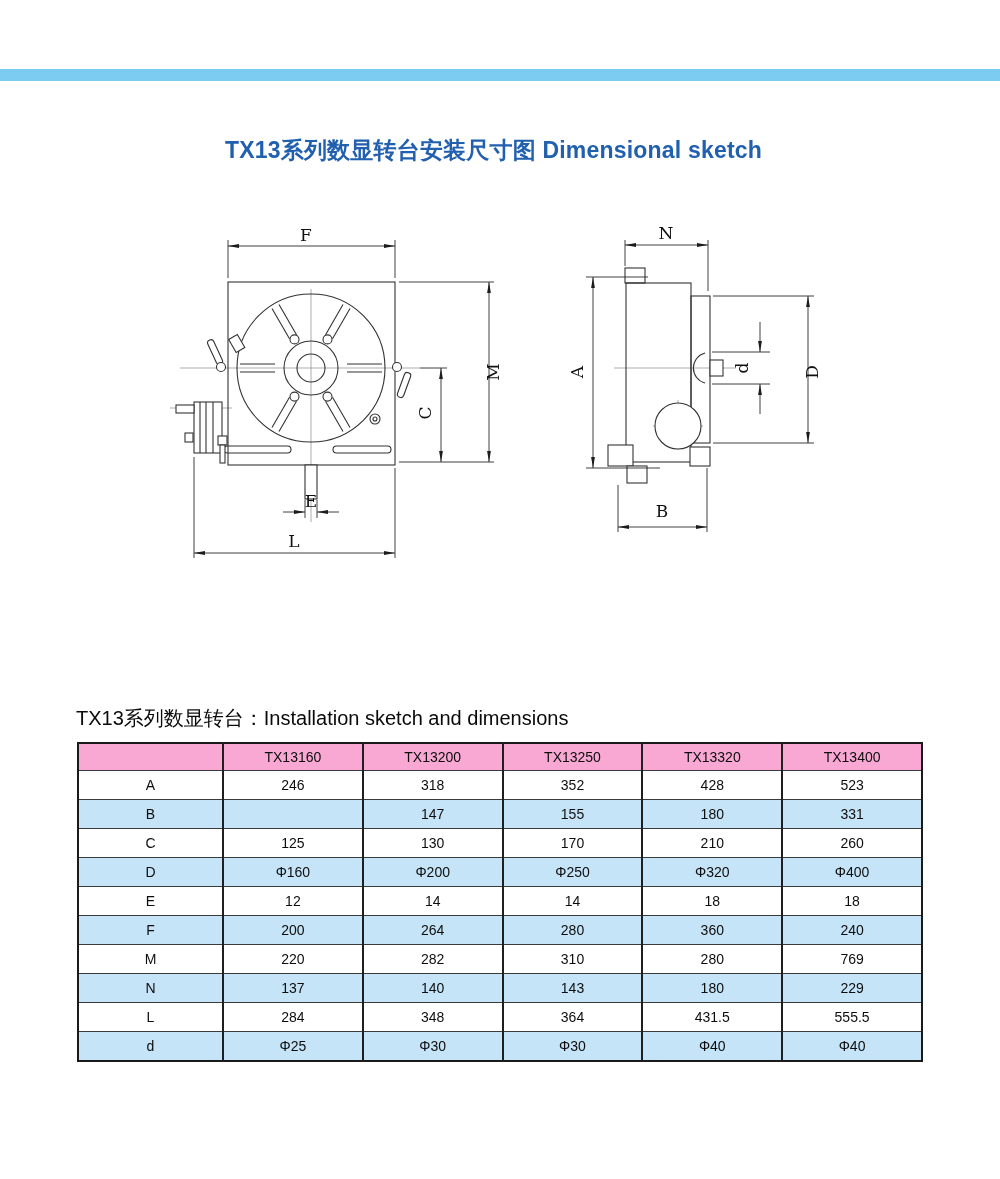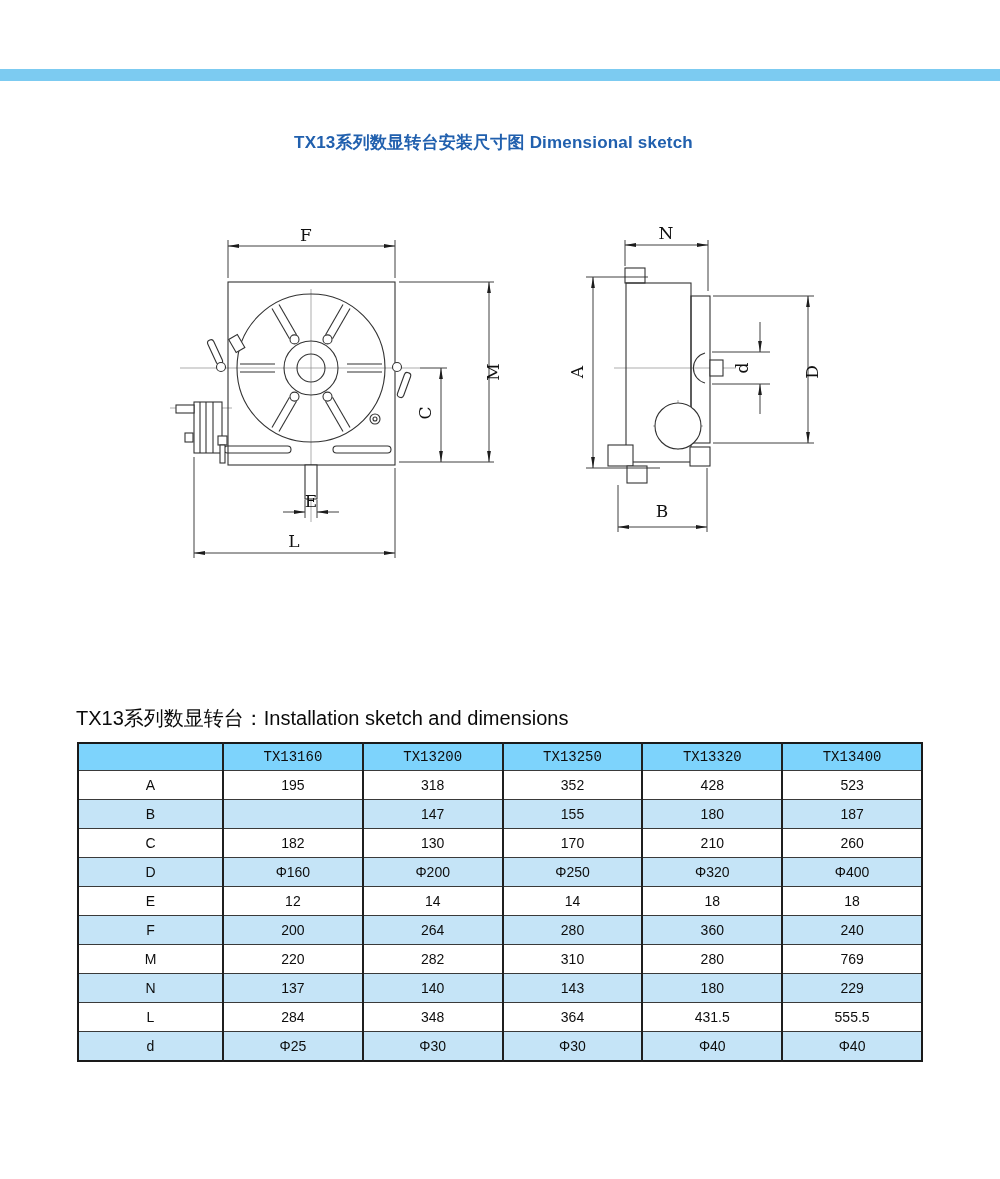--- a/index.html
+++ b/index.html
@@ -5,21 +5,21 @@
   html,body{margin:0;padding:0;}
   body{
     width:1000px;height:1179px;position:relative;background:#ffffff;
     font-family:"Liberation Sans", sans-serif;color:#111;overflow:hidden;
   }
   .accent-bar{
     position:absolute;left:0;top:69px;width:1000px;height:12px;background:#7CCBF1;
   }
   .page-title{
     position:absolute;left:0;top:120px;width:987px;text-align:center;
-    font-size:17px;font-weight:700;color:#2160AE;letter-spacing:.2px;
+    font-size:23px;font-weight:700;color:#2160AE;letter-spacing:.2px;
   }
   .drawing-svg{
     position:absolute;left:0;top:195px;width:1000px;height:400px;
   }
   .drawing-svg text{
     font-family:"DejaVu Serif", serif;font-size:17px;fill:#111;
   }
   .table-caption{
     position:absolute;left:76px;top:705px;font-size:20px;color:#0a0a0a;
   }
@@ -30,21 +30,21 @@
     font-size:14px;color:#0d0d0d;
   }
   table.spec-table th, table.spec-table td{
     border-top:1px solid #3a3a3a;
     border-left:2px solid #1f1f1f;
     text-align:center;vertical-align:middle;
     padding:0;height:28px;line-height:28px;
     font-weight:400;white-space:nowrap;overflow:hidden;
   }
   table.spec-table thead th{
-    background:#7dd3fc;height:26px;line-height:26px;border-top:none;font-family:Liberation Mono, monospace;
+    background:#f9a8d4;height:26px;line-height:26px;border-top:none;
   }
   table.spec-table td:first-child, table.spec-table th:first-child{border-left:none;}
   table.spec-table tbody tr{background:#ffffff;}
   table.spec-table tbody tr.alt{background:#C5E4F7;}
 </style>
 </head>
 <body>
 
 <div class="accent-bar"></div>
 
@@ -208,37 +208,37 @@
         <th>TX13160</th>
         <th>TX13200</th>
         <th>TX13250</th>
         <th>TX13320</th>
         <th>TX13400</th>
       </tr>
   </thead>
   <tbody>
       <tr>
         <td>A</td>
-        <td>195</td>
+        <td>246</td>
         <td>318</td>
         <td>352</td>
         <td>428</td>
         <td>523</td>
       </tr>
       <tr class="alt">
         <td>B</td>
         <td></td>
         <td>147</td>
         <td>155</td>
         <td>180</td>
-        <td>187</td>
+        <td>331</td>
       </tr>
       <tr>
         <td>C</td>
-        <td>182</td>
+        <td>125</td>
         <td>130</td>
         <td>170</td>
         <td>210</td>
         <td>260</td>
       </tr>
       <tr class="alt">
         <td>D</td>
         <td>Φ160</td>
         <td>Φ200</td>
         <td>Φ250</td>

